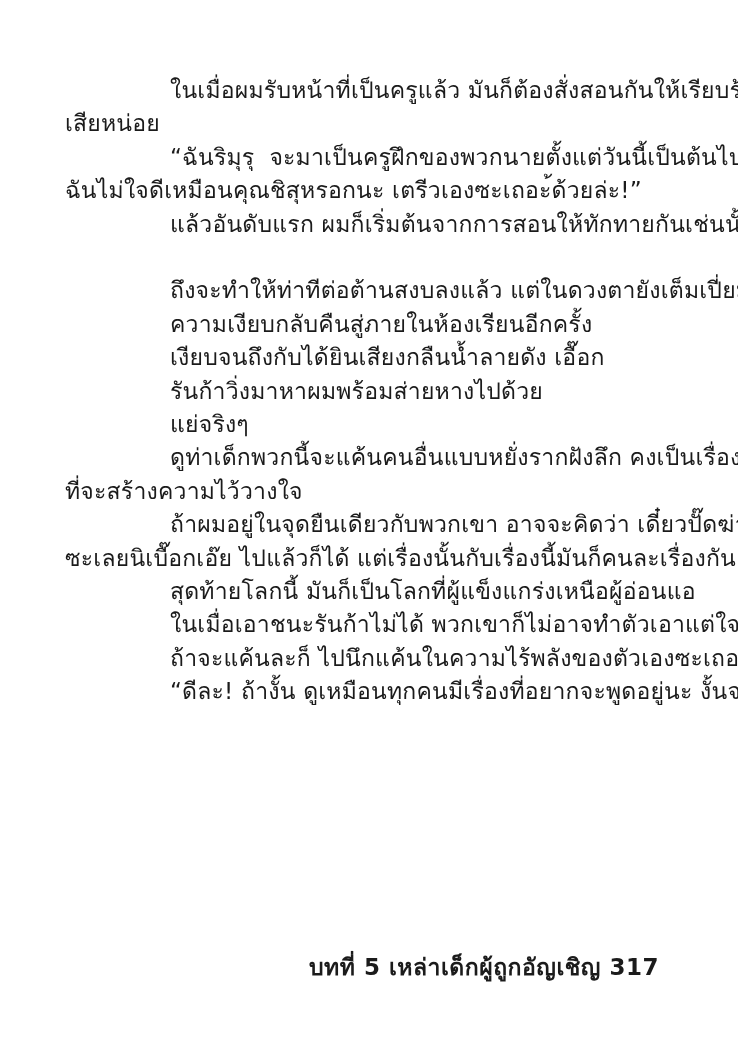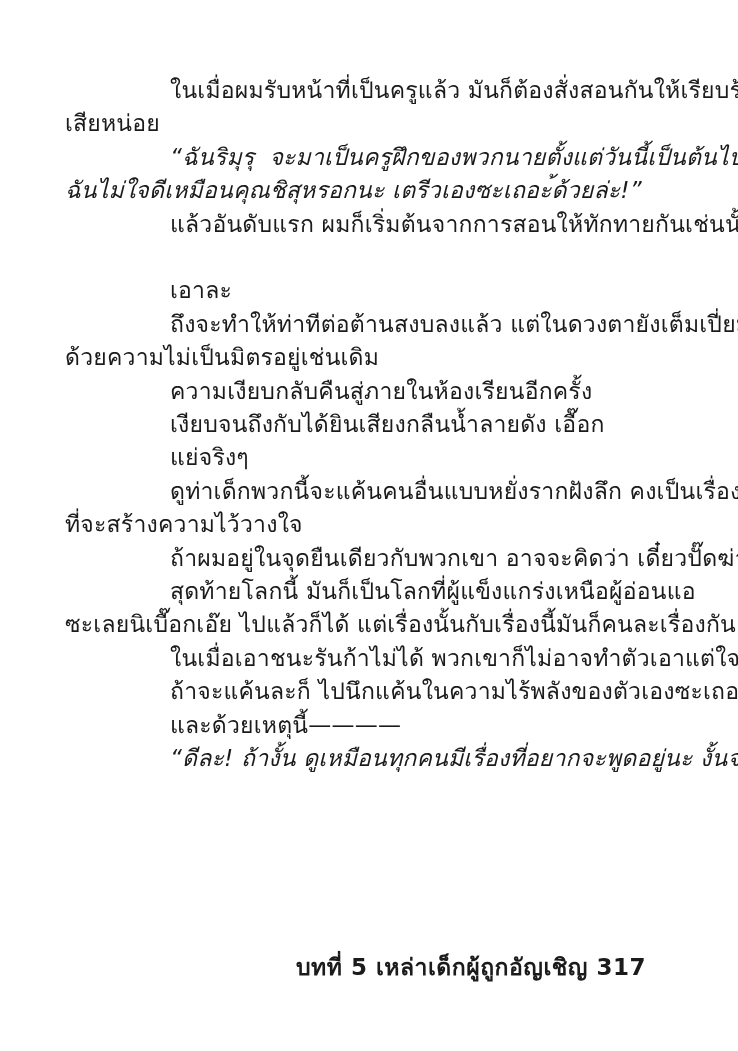--- a/index.html
+++ b/index.html
@@ -20,56 +20,54 @@
     width: 612px;
     font-size: 23px;
     line-height: 33.4px;
     letter-spacing: 0.2px;
   }
   .line {
     min-height: 33.4px;
     white-space: pre;
   }
   .line.indent { padding-left: 105px; }
-  .line.italic { font-style: italic; }
+  .line.italic { }
   .line.blank  { height: 33.4px; }
   .bold { font-weight: normal; }
   .footer {
     position: absolute;
     top: 951px;
-    right: 92px;
+    right: 79px;
     font-size: 23px;
     line-height: 33px;
     font-weight: bold;
     letter-spacing: 0.5px;
   }
 </style>
 </head>
 <body>
 
 <div class="page" style="background: rgb(255, 255, 255); color: rgb(27, 27, 27);">
   <div class="text-column">
       <div class="line indent"><span>ในเมื่อผมรับหน้าที่เป็นครูแล้ว มันก็ต้องสั่งสอนกันให้เรียบร้อย</span></div>
       <div class="line"><span>เสียหน่อย</span></div>
       <div class="line indent italic"><span>“ฉันริมุรุ  จะมาเป็นครูฝึกของพวกนายตั้งแต่วันนี้เป็นต้นไป</span></div>
       <div class="line italic"><span>ฉันไม่ใจดีเหมือนคุณชิสุหรอกนะ เตรีวเองซะเถอะ้ด้วยล่ะ!”</span></div>
       <div class="line indent"><span>แล้วอันดับแรก ผมก็เริ่มต้นจากการสอนให้ทักทายกันเช่นนั้น</span></div>
       <div class="line blank"></div>
-      <div class="line indent"><span>เอาละ</span></div>
       <div class="line indent"><span>ถึงจะทำให้ท่าทีต่อต้านสงบลงแล้ว แต่ในดวงตายังเต็มเปี่ยมไป</span></div>
-      <div class="line"><span>ด้วยความไม่เป็นมิตรอยู่เช่นเดิม</span></div>
       <div class="line indent"><span>ความเงียบกลับคืนสู่ภายในห้องเรียนอีกครั้ง</span></div>
       <div class="line indent"><span>เงียบจนถึงกับได้ยินเสียงกลืนน้ำลายดัง </span><span class="bold">เอื๊อก</span></div>
+      <div class="line indent"><span>รันก้าวิ่งมาหาผมพร้อมส่ายหางไปด้วย</span></div>
       <div class="line indent"><span>แย่จริงๆ</span></div>
       <div class="line indent"><span>ดูท่าเด็กพวกนี้จะแค้นคนอื่นแบบหยั่งรากฝังลึก คงเป็นเรื่องยาก</span></div>
       <div class="line"><span>ที่จะสร้างความไว้วางใจ</span></div>
       <div class="line indent"><span>ถ้าผมอยู่ในจุดยืนเดียวกับพวกเขา อาจจะคิดว่า เดี๋ยวปั๊ดฆ่าทิ้ง</span></div>
+      <div class="line"><span>ซะเลยนิเบื๊อกเอ๊ย ไปแล้วก็ได้ แต่เรื่องนั้นกับเรื่องนี้มันก็คนละเรื่องกัน</span></div>
       <div class="line indent"><span>สุดท้ายโลกนี้ มันก็เป็นโลกที่ผู้แข็งแกร่งเหนือผู้อ่อนแอ</span></div>
-      <div class="line"><span>ซะเลยนิเบื๊อกเอ๊ย ไปแล้วก็ได้ แต่เรื่องนั้นกับเรื่องนี้มันก็คนละเรื่องกัน</span></div>
       <div class="line indent"><span>ในเมื่อเอาชนะรันก้าไม่ได้ พวกเขาก็ไม่อาจทำตัวเอาแต่ใจได้</span></div>
       <div class="line indent"><span>ถ้าจะแค้นละก็ ไปนึกแค้นในความไร้พลังของตัวเองซะเถอะ</span></div>
-      <div class="line indent"><span>และด้วยเหตุนี้————</span></div>
       <div class="line indent italic"><span>“ดีละ! ถ้างั้น ดูเหมือนทุกคนมีเรื่องที่อยากจะพูดอยู่นะ งั้นจากนี้</span></div>
     </div>
   <div class="footer">
     <span>บทที่ 5 เหล่าเด็กผู้ถูกอัญเชิญ 317</span>
   </div>
 </div>
 
 </body></html>

